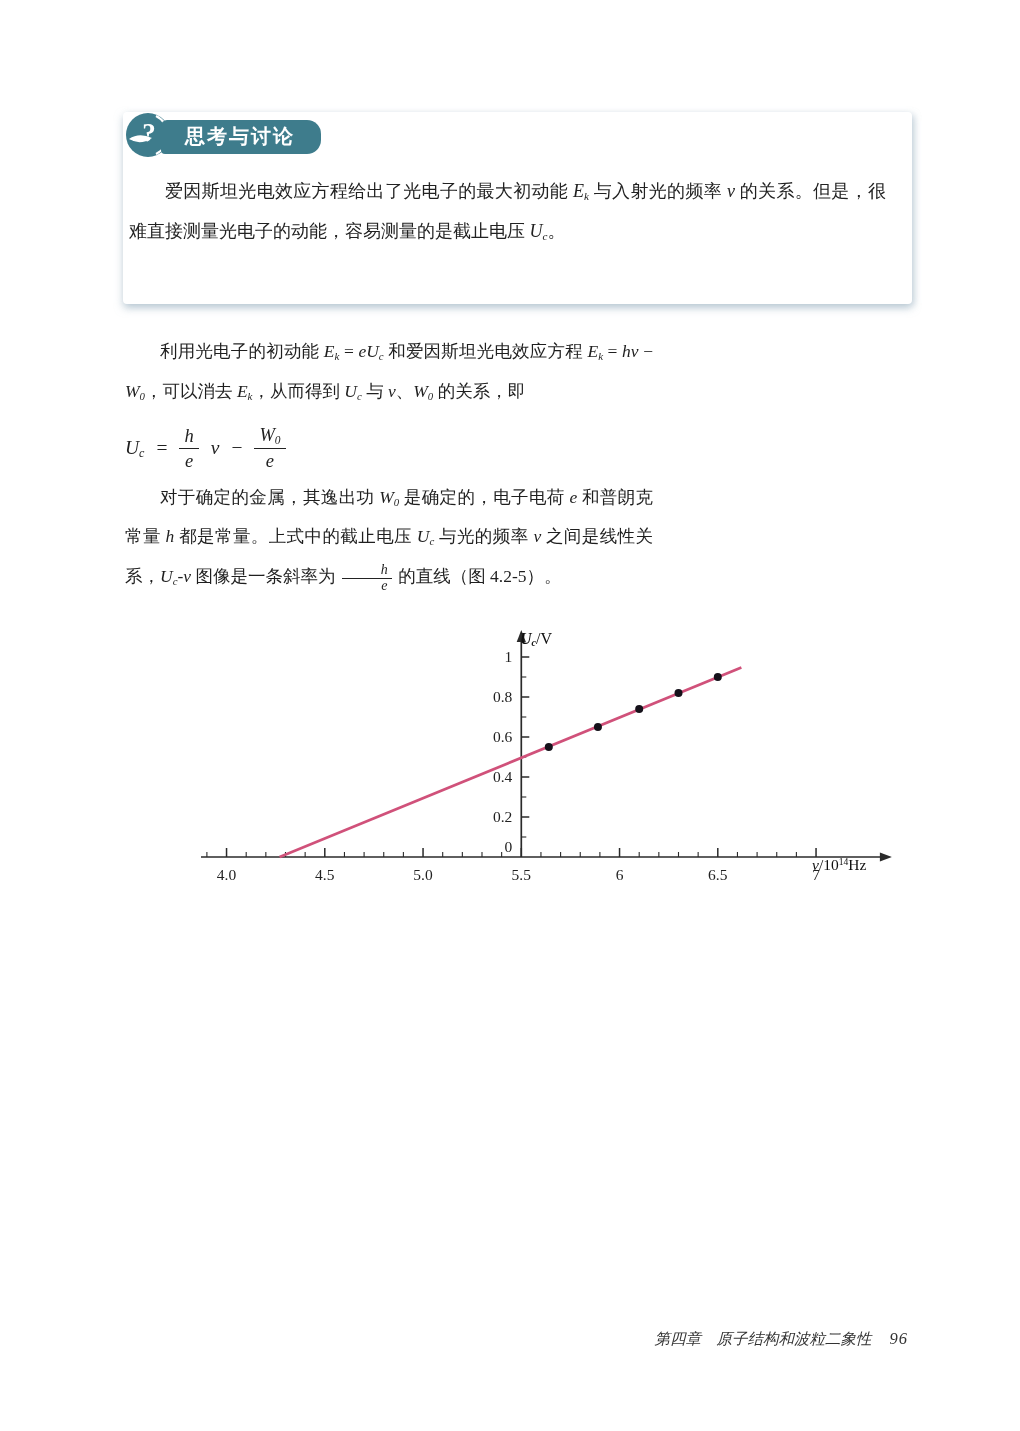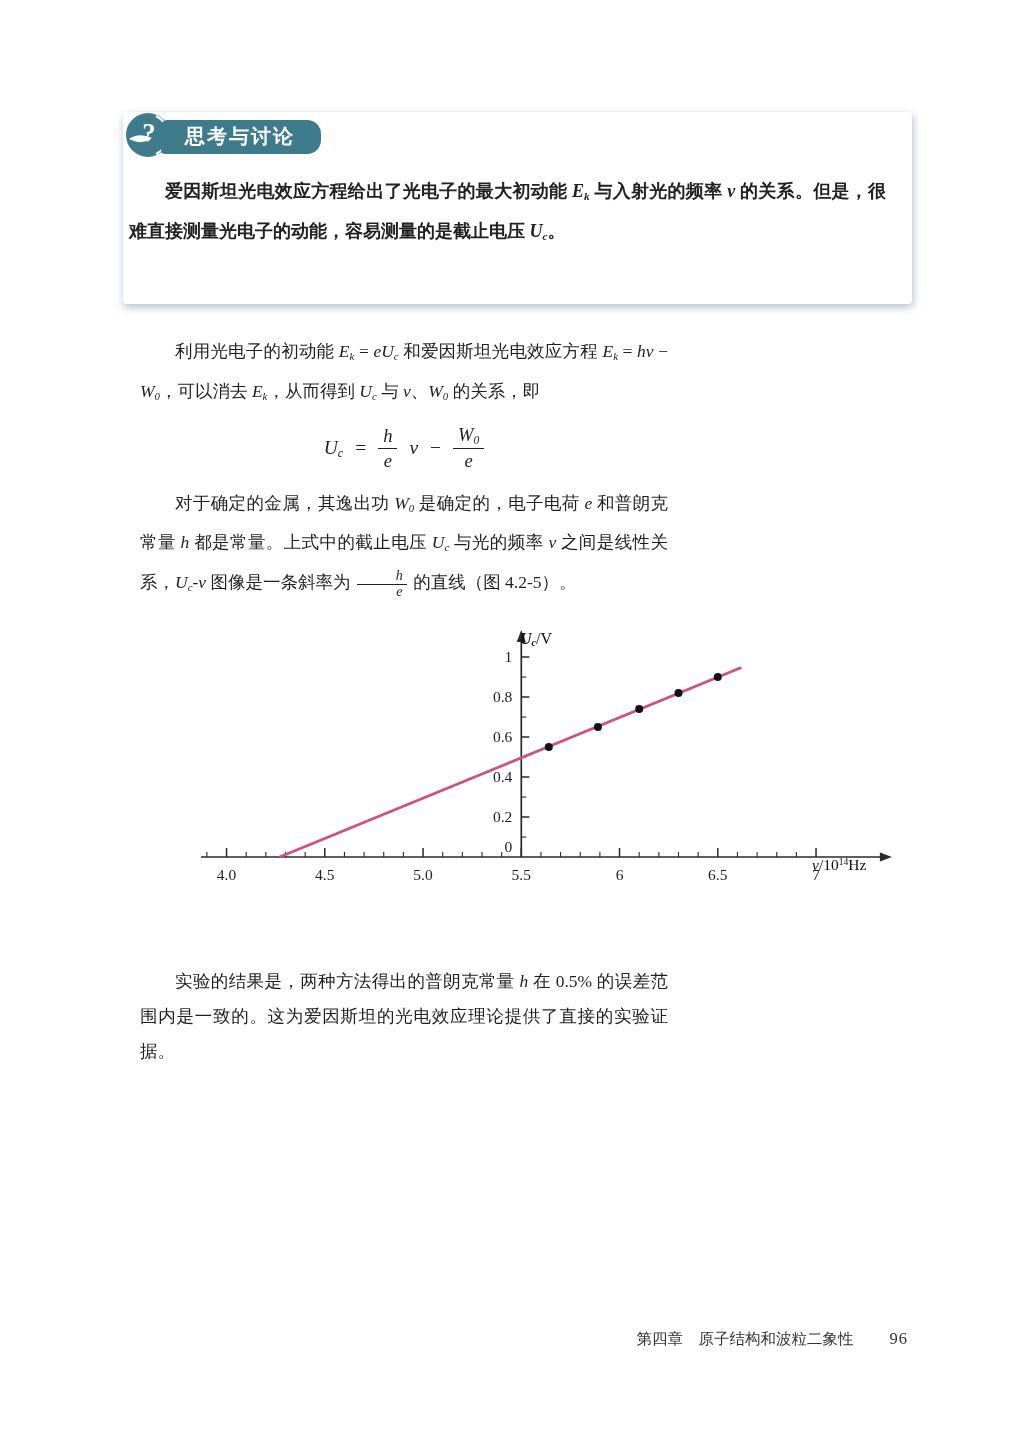--- a/index.html
+++ b/index.html
@@ -23,36 +23,36 @@
     position:absolute; left:38px; top:8px; height:34px;
     background:#3e7c8c; color:#fff; border-radius:6px 14px 14px 4px;
     padding:0 26px 0 24px; line-height:33px;
     font-family:"Liberation Sans","DejaVu Sans",sans-serif;
     font-weight:bold; font-size:20px; letter-spacing:2px;
   }
   .think-body {
     padding:12px 26px 0 6px; font-size:18px; line-height:35px;
     text-align:justify; color:#222;
   }
-  .think-body p { text-indent:2em;font-weight:bold; }
-  
-  .col { position:absolute; left:140px; width:528px; font-size:17.5px; line-height:35px; text-align:justify; }
+  .think-body p { text-indent:2em; }
+  
+  .col { position:absolute; left:125px; width:528px; font-size:17.5px; line-height:35px; text-align:justify; }
   .col p { text-indent:2em; }
   .col-1 { top:334px; }
   .col-2 { top:964px; }
   
   .var { font-style:italic; font-family:"Liberation Serif","DejaVu Serif",serif; }
   .bvar { font-weight:bold; }
   sub, sup { font-size:.62em; }
   sub { vertical-align:-0.25em; }
   sup { vertical-align:0.55em; }
   
   .formula {
-    text-align:center; font-size:19.5px; margin:11px 0 14px; text-indent:0 !important;
-    line-height:1.2; display:flex; justify-content:center; align-items:center; gap:12px;
+    text-align:center; font-size:19.5px; margin:11px 0 8px; text-indent:0 !important;
+    line-height:1.2; display:flex; align-items:center; gap:12px;
   }
   .frac { display:inline-flex; flex-direction:column; align-items:center; vertical-align:middle; font-size:.95em; }
   .frac .num { border-bottom:1.4px solid #222; padding:0 5px 1px; line-height:1.15; }
   .frac .den { padding-top:1px; line-height:1.15; }
   .ifrac { display:inline-flex; flex-direction:column; align-items:center; vertical-align:middle; font-size:.8em; line-height:1.05; margin:0 2px; }
   .ifrac .num { border-bottom:1.2px solid #222; padding:0 4px; }
   
   .chart-wrap { position:absolute; left:168px; top:630px; width:742px; height:274px; }
   .chart-ylabel {
     position:absolute; left:352px; top:0; font-size:16px; color:#111;
@@ -60,22 +60,22 @@
   .chart-xlabel {
     position:absolute; left:644px; top:226px; font-size:15.5px; color:#111;text-align:right;
   }
   .caption {
     position:absolute; left:168px; top:901px; width:742px; text-align:center;
     font-size:15.5px; color:#222; letter-spacing:.5px;
   }
   .caption .gap { display:inline-block; width:1.6em; }
   
   .footer {
-    position:absolute; top:1329px; right:112px; display:flex; align-items:baseline; gap:36px;
-    font-size:15.5px; color:#333;
+    position:absolute; top:1329px; right:112px; display:flex; align-items:baseline; gap:18px;
+    font-size:15.5px; color:#333;font-style:italic;
   }
   .footer .pagenum { font-size:16.5px; letter-spacing:1px; }
 </style>
 </head>
 <body>
 
 <div class="page">
 
   <div class="think-box">
     <div class="think-title-row">
@@ -184,21 +184,20 @@
         <circle cx="471.19499999999994" cy="79" r="4" fill="#15111a"></circle>
         <circle cx="510.49499999999995" cy="63" r="4" fill="#15111a"></circle>
         <circle cx="549.795" cy="47" r="4" fill="#15111a"></circle>
       </svg>
     <div class="chart-ylabel"><span class="var bvar">U<sub>c</sub></span><span class="">/V</span></div>
     <div class="chart-xlabel"><span class="var ">v</span><span class="">/10<sup>14</sup></span><span class="">Hz</span></div>
   </div>
 
 
   <div class="col col-2">
-    <p>实验的结果是，两种方法得出的普朗克常量 <span class="var ">h</span> 在 0.5% 的误差范围内是一致的。这为爱因斯坦的光电效应理论提供了直接的实验证据。</p>
   </div>
 
   <div class="footer">
     <span>第四章　原子结构和波粒二象性</span>
     <span class="pagenum">96</span>
   </div>
 
 </div>
 
 </body></html>

